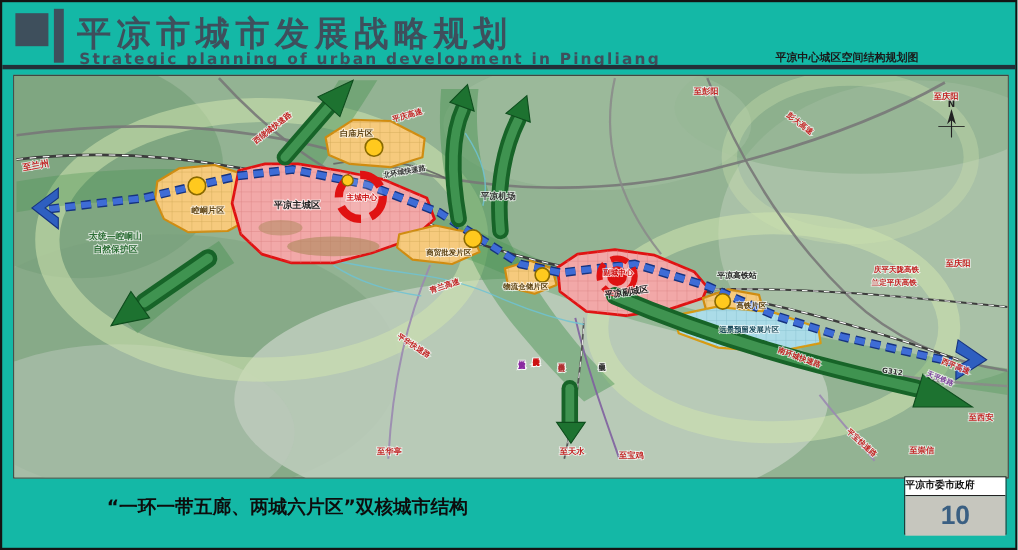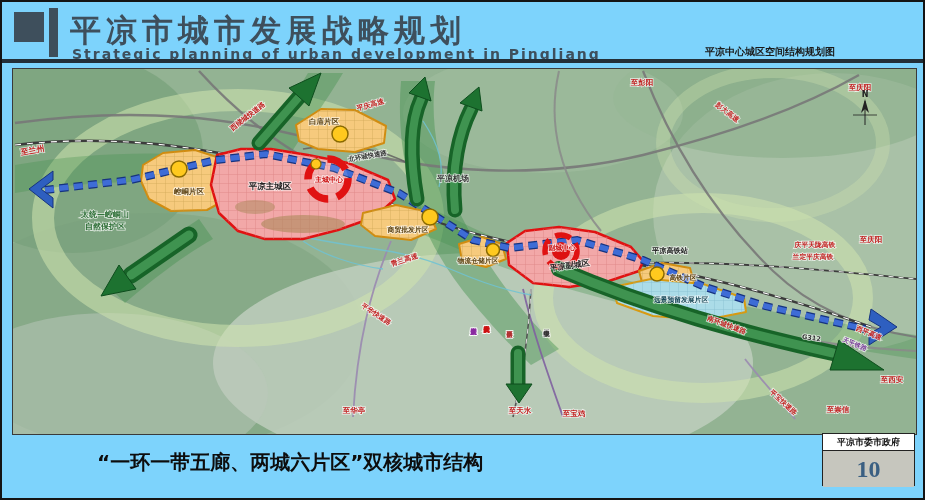--- a/index.html
+++ b/index.html
@@ -1,43 +1,43 @@
 <!DOCTYPE html>
 <html><head>
 <meta charset="utf-8">
 <style>
   html,body{margin:0;padding:0;background:#e8e8e8;}
-  .page{position:relative;width:925px;height:500px;background:#7dd3fc;border:2px solid #141414;
+  .page{position:relative;width:925px;height:500px;background:#14b8a6;border:2px solid #141414;
         box-sizing:border-box;overflow:hidden;font-family:"DejaVu Sans",sans-serif;}
   
   .logo-sq{position:absolute;left:12px;top:10px;width:30px;height:30px;background:#3e4f5c;}
   .logo-bar{position:absolute;left:47px;top:6px;width:9px;height:49px;background:#3e4f5c;}
   .title{position:absolute;left:68px;top:8px;font-family:"DejaVu Serif","DejaVu Sans",serif;
          font-size:31px;font-weight:bold;color:#3e4f5c;letter-spacing:5px;white-space:nowrap;}
   .subtitle{position:absolute;left:70px;top:44px;font-size:14px;font-weight:bold;color:#3e4f5c;
             letter-spacing:2px;white-space:nowrap;}
   .header-right{position:absolute;left:703px;top:43px;font-size:10px;font-weight:bold;color:#1a1a1a;
                 white-space:nowrap;}
   .rule{position:absolute;left:0;top:57px;width:925px;height:4px;background:#232f38;}
   
   .map-frame{position:absolute;left:10px;top:66px;width:903px;height:365px;border:1px solid #3a3a3a;
              background:#93b393;}
   .map-frame svg{display:block;width:100%;height:100%;}
   .mlbl{font-family:"DejaVu Sans",sans-serif;font-weight:bold;paint-order:stroke;
         stroke:rgba(255,255,255,.72);stroke-width:1.6px;}
   .vert{writing-mode:vertical-rl;text-orientation:upright;}
   
-  .footer-caption{position:absolute;left:95px;top:447px;font-size:20px;font-weight:bold;color:#0d0d0d;
+  .footer-caption{position:absolute;left:95px;top:447px;font-size:17px;font-weight:bold;color:#0d0d0d;
                   white-space:nowrap;}
   .footer-box{position:absolute;left:820px;top:431px;width:93px;height:53px;border:1px solid #222;
               box-sizing:border-box;}
-  .footer-org{height:16px;line-height:16px;text-align:center;font-size:9px;font-weight:bold;color:#111;
+  .footer-org{height:16px;line-height:16px;font-size:9px;font-weight:bold;color:#111;
               border-bottom:1px solid #222;background:#fff;font-family:"DejaVu Serif",serif;white-space:nowrap;}
   .footer-num{height:36px;line-height:36px;text-align:center;font-size:24px;font-weight:bold;
-              color:#3a5f82;background:#c6c6be;font-family:Liberation Serif, serif;}
+              color:#3a5f82;background:#c6c6be;font-family:Liberation Sans, sans-serif;}
 </style>
 </head>
 <body>
 
 <div class="page">
 
   <div class="logo-sq"></div>
   <div class="logo-bar"></div>
   <div class="title">平凉市城市发展战略规划</div>
   <div class="subtitle">Strategic planning of urban development in Pingliang</div>

